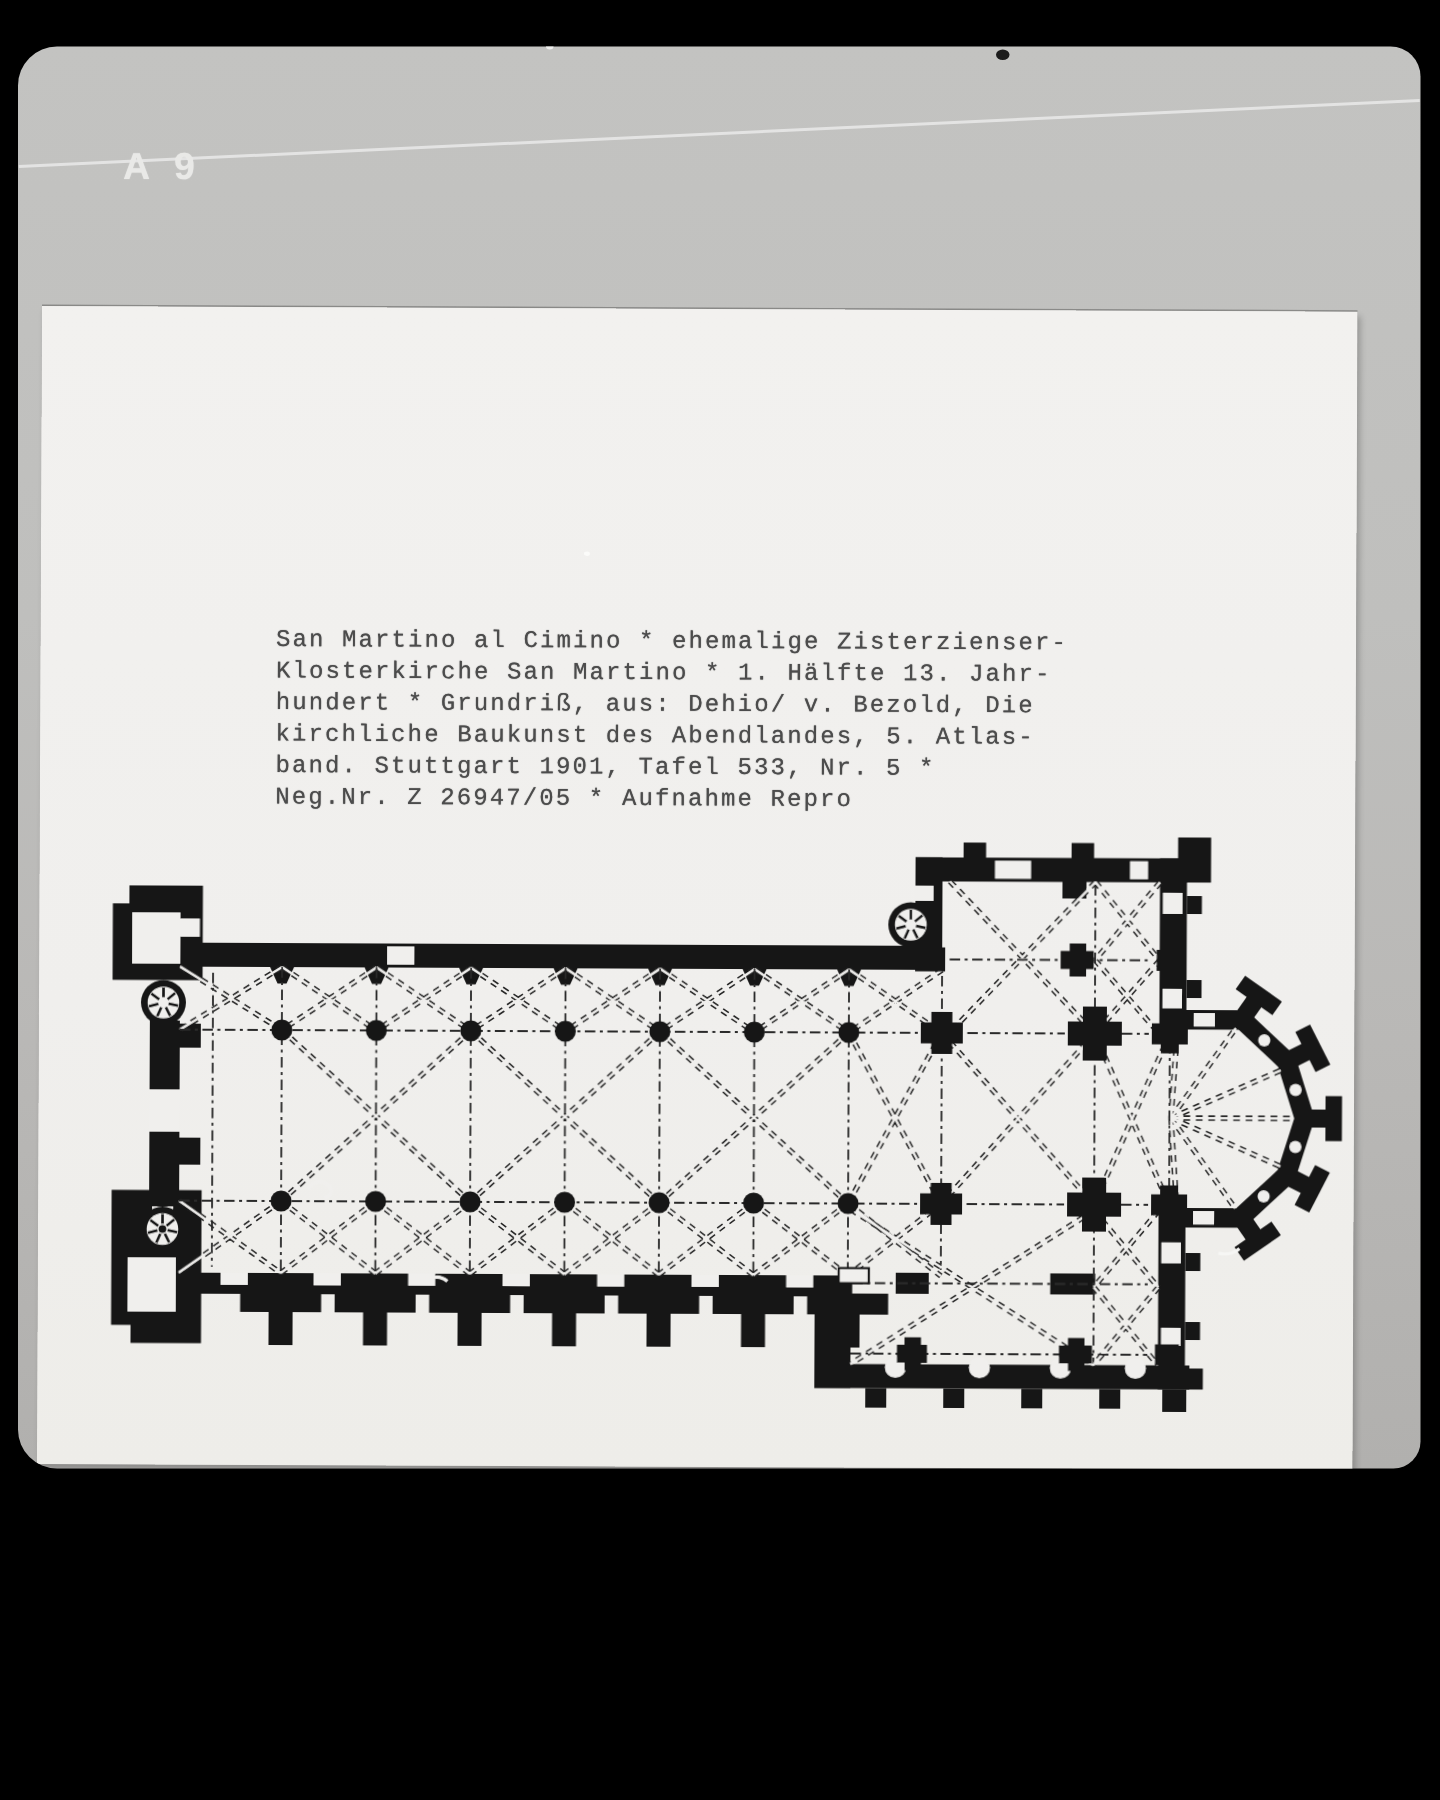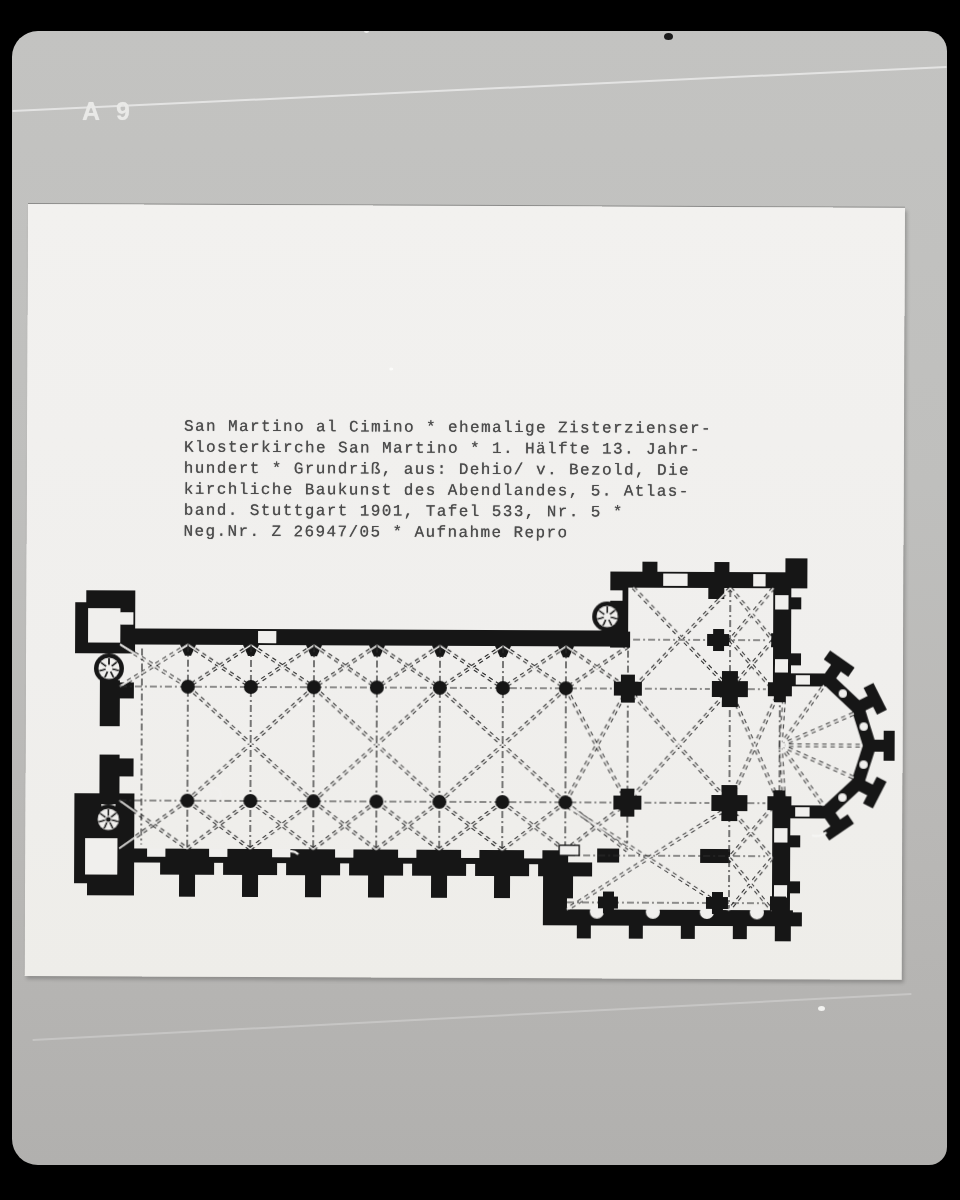--- a/index.html
+++ b/index.html
@@ -1,21 +1,21 @@
 <!DOCTYPE html>
 <html><head>
 <meta charset="utf-8">
 <style>
   html,body{
     margin:0;padding:0;width:960px;height:1200px;background:#000;
     overflow:hidden;font-family:"Liberation Sans", sans-serif;
   }
   .stage{position:relative;width:960px;height:1200px;background:#000;}
   .mat{
-    position:absolute;left:12px;top:31px;width:935px;height:1134px;
+    position:absolute;left:12px;top:31px;width:935px;height:948px;
     background:linear-gradient(180deg,#c3c3c1 0%,#bfbfbd 40%,#b9b8b6 70%,#b1b0ae 100%);
     border-radius:26px 20px 18px 26px;
     overflow:hidden;
   }
   .scratch{
     position:absolute;height:1.6px;background:rgba(255,255,255,.55);
     pointer-events:none;
   }
   .scratch-top{left:0;top:57px;width:935px;transform:rotate(-2.7deg);}
   .scratch-bottom{left:20px;top:985px;width:880px;transform:rotate(-3deg);opacity:.45;}

